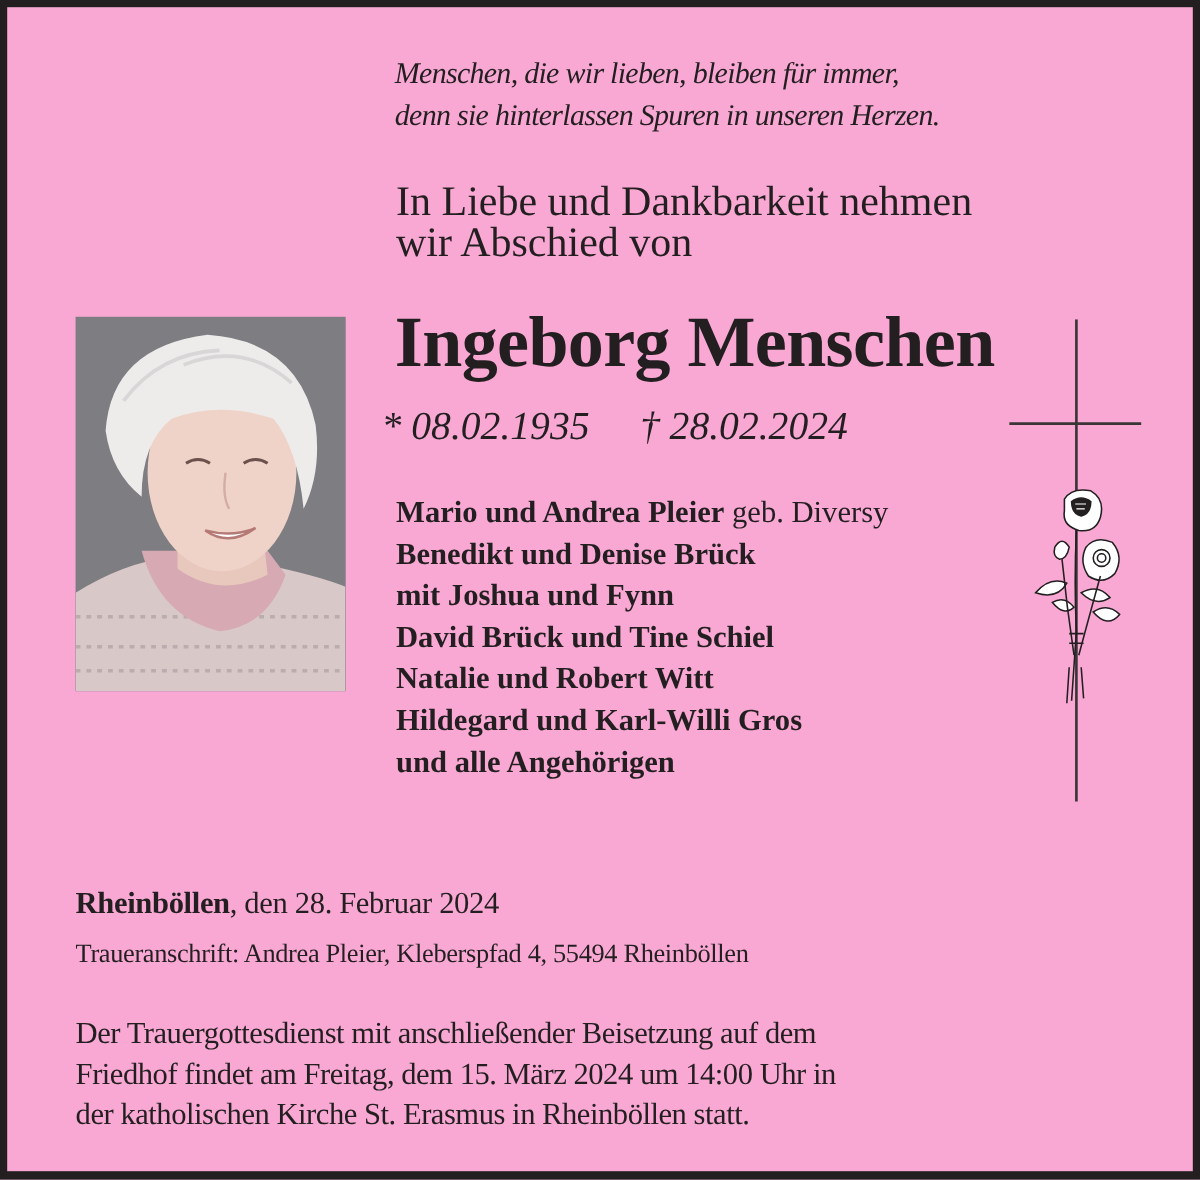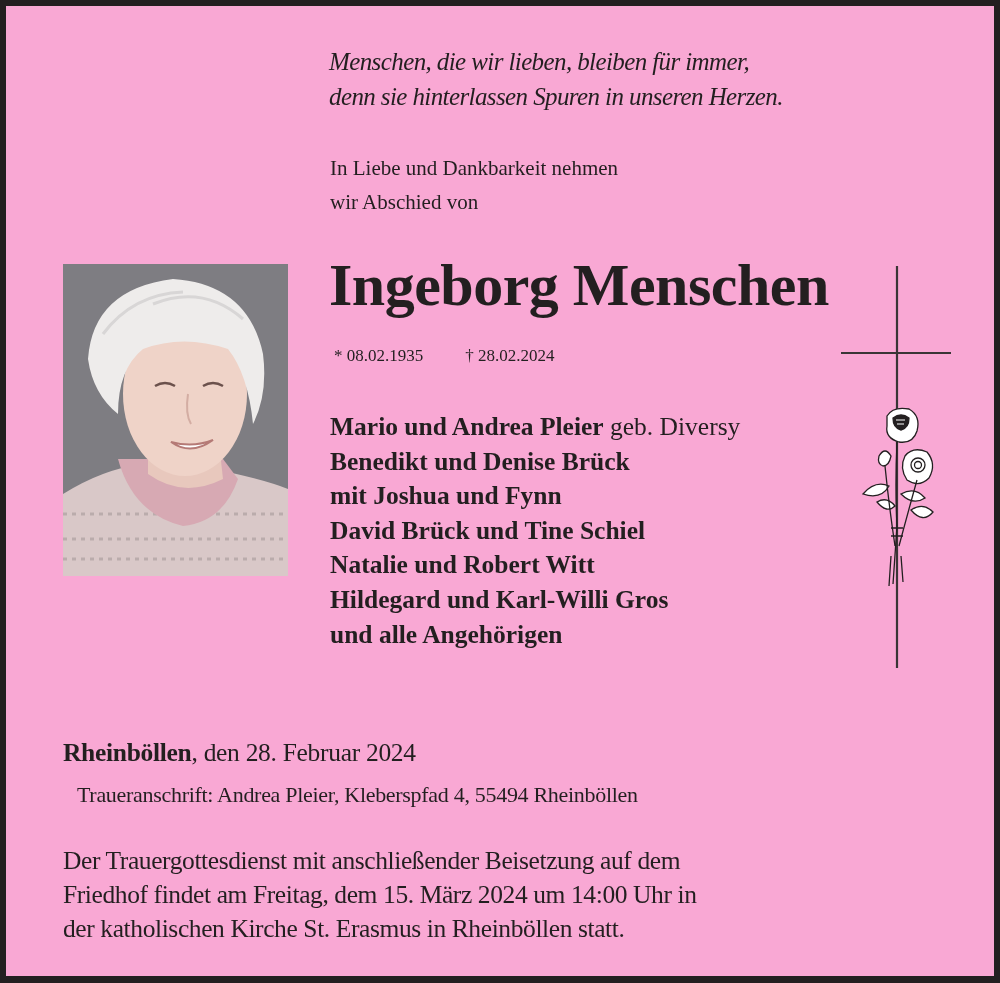--- a/index.html
+++ b/index.html
@@ -20,34 +20,35 @@
     .abs { position: absolute; white-space: nowrap; }
     .motto {
       left: 323px; top: 38px;
       font-style: italic;
       font-size: 25px;
       line-height: 35px;
       letter-spacing: -0.6px;
     }
     .intro {
       left: 324px; top: 145px;
-      font-size: 21px;
+      font-size: 35px;
       line-height: 34px;
     }
     .name {
       left: 323px; top: 244px;
       font-size: 60px;
       font-weight: bold;
       line-height: 70px;
       letter-spacing: -0.5px;
     }
     .dates {
-      left: 328px; top: 333px;
-      font-size: 17px;
+      left: 312px; top: 333px;
+      font-size: 33px;
       line-height: 34px;
+      font-style: italic;
     }
     .dates .death { margin-left: 42px; }
     .family {
       left: 324px; top: 404px;
       font-size: 25.5px;
       line-height: 34.6px;
       font-weight: bold;
     }
     .family .normal { font-weight: normal; }
     .photo {
@@ -57,21 +58,21 @@
       overflow: hidden;
     }
     .place {
       left: 57px; top: 730px;
       font-size: 25.5px;
       line-height: 34px;
       letter-spacing: -0.3px;
     }
     .place b { font-weight: bold; }
     .address {
-      left: 71px; top: 774px;
+      left: 57px; top: 774px;
       font-size: 22px;
       line-height: 30px;
       letter-spacing: -0.3px;
     }
     .service {
       left: 57px; top: 838px;
       font-size: 25.5px;
       line-height: 34px;
       letter-spacing: -0.4px;
     }

